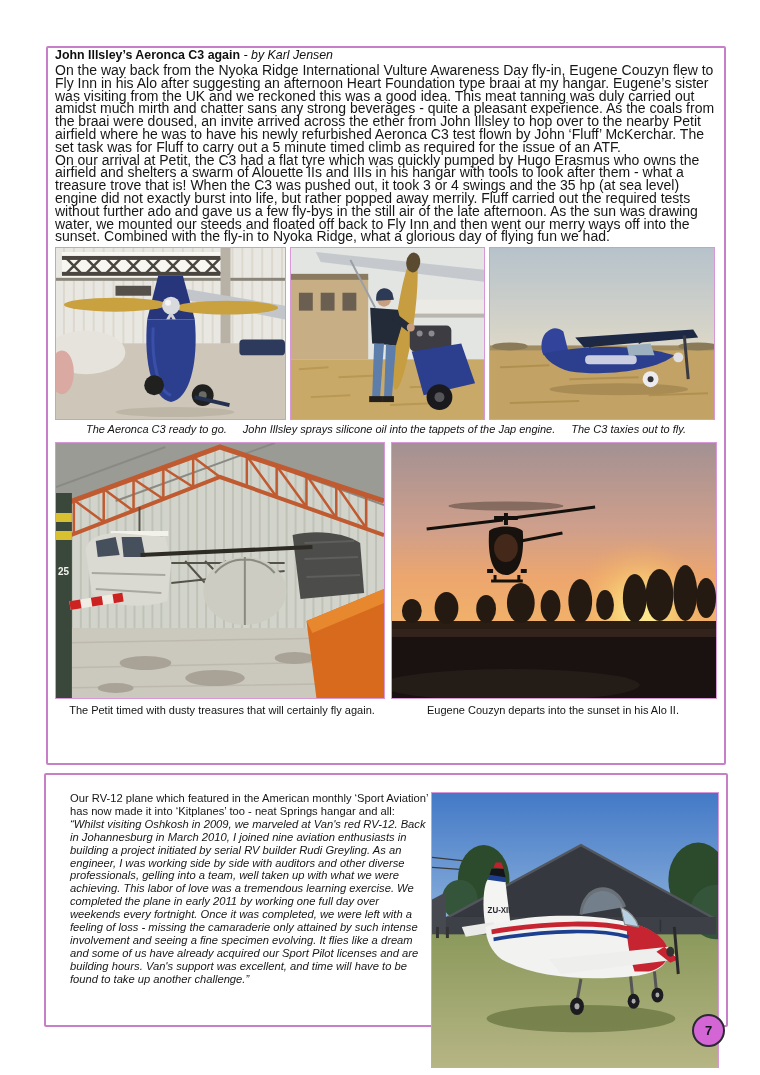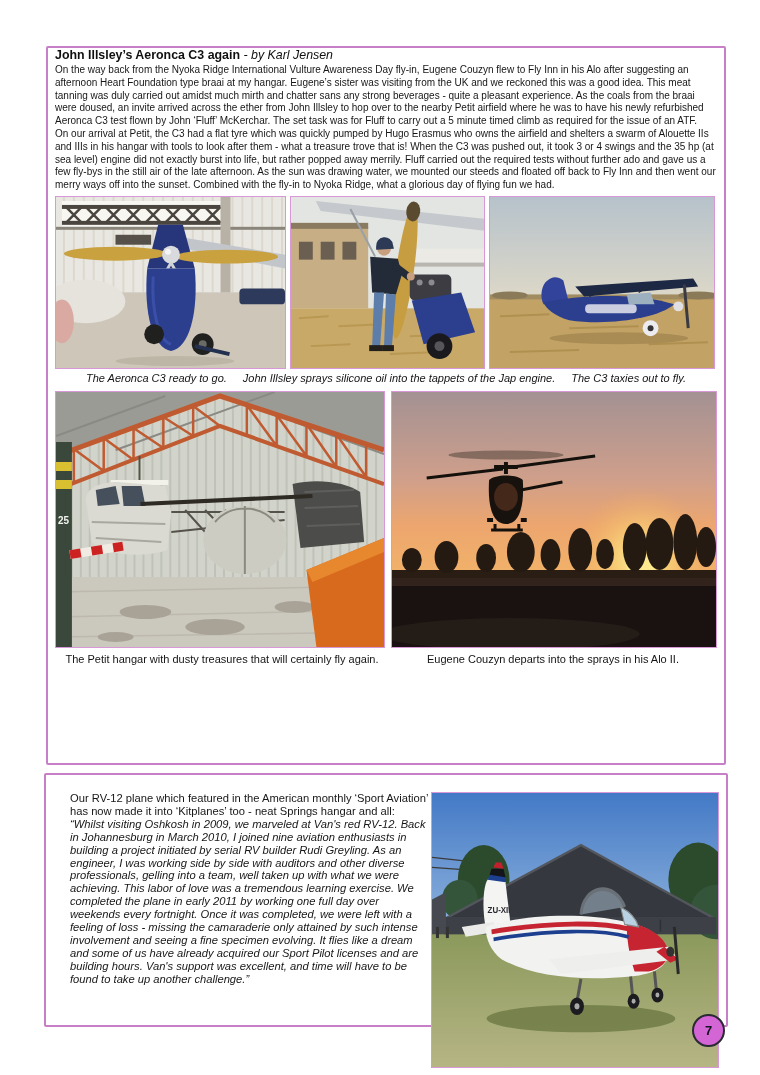--- a/index.html
+++ b/index.html
@@ -4,21 +4,21 @@
 <style>
   html,body{margin:0;padding:0;background:#fff;}
   #page{position:relative;width:760px;height:1075px;background:#ffffff;
         font-family:"Liberation Sans",sans-serif;color:#141414;overflow:hidden;}
   .box{position:absolute;box-sizing:border-box;border:2px solid #c77fc7;border-radius:2px;
        background:#fff;padding:0 7px;}
   #box1{left:46px;top:46px;width:680px;height:719px;}
   #box2{left:44px;top:773px;width:684px;height:254px;}
   h1.sect{font-size:12.4px;margin:0 0 2px 0;font-weight:bold;color:#101010;}
   .byline{font-style:italic;font-weight:normal;}
-  p.body{font-size:10px;line-height:12.8px;margin:0;color:#161616;}
+  p.body{font-size:14px;line-height:12.8px;margin:0;color:#161616;}
   .row{display:flex;gap:4px;margin-top:4px;}
   .row2{gap:6px;margin-top:7px;}
   figure.ph{margin:0;border:1px solid #d898d8;box-sizing:border-box;overflow:hidden;background:#ddd;}
   .row1 figure{height:173px;}
   .row2 figure{height:257px;}
   figure.ph svg{display:block;width:100%;height:100%;}
   .p1{width:231px}.p2{width:195px}.p3{width:226px}.p4{width:330px}.p5{width:326px}
   .caprow1{text-align:center;font-size:11px;margin-top:3px;white-space:nowrap;font-style:italic;}
   .caprow1 span{margin:0 8px;}
   .caprow2{display:flex;font-size:11px;margin-top:5px;}
@@ -246,22 +246,22 @@
           <ellipse cx="115" cy="105" rx="12" ry="14" fill="#6a3a22" opacity="0.55"></ellipse>
           <path d="M35,86 112,77 M122,75 205,64" stroke="#14100c" stroke-width="3" fill="none"></path>
           <ellipse cx="115" cy="63" rx="58" ry="4.5" fill="#14100c" opacity="0.35"></ellipse>
           <path d="M130,98 172,90" stroke="#14100c" stroke-width="3" fill="none"></path>
           <path d="M100,138 132,138 M104,132 104,138 M128,132 128,138" stroke="#14100c" stroke-width="3" fill="none"></path>
         </svg>
       </figure>
     </div>
 
     <div class="caprow2">
-      <span class="c4">The Petit hangar with dusty treasures that will certainly fly again.</span>
-      <span class="c5">Eugene Couzyn departs into the sprays in his Alo II.</span>
+      <span class="c4">The Petit timed with dusty treasures that will certainly fly again.</span>
+      <span class="c5">Eugene Couzyn departs into the sunset in his Alo II.</span>
     </div>
   </section>
 
   <section class="box" id="box2">
     <div>
 
       <figure class="ph rv">
         <svg viewBox="0 0 288 221" preserveAspectRatio="none">
           <defs>
             <linearGradient id="g6sky" x1="0" y1="0" x2="0" y2="1">

